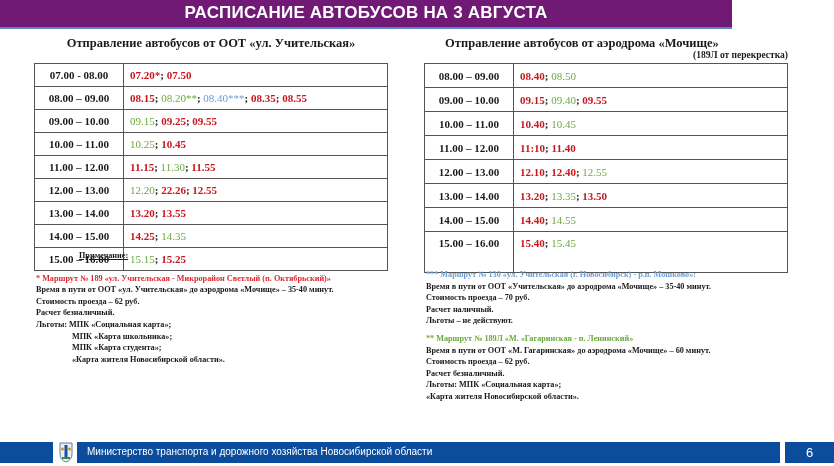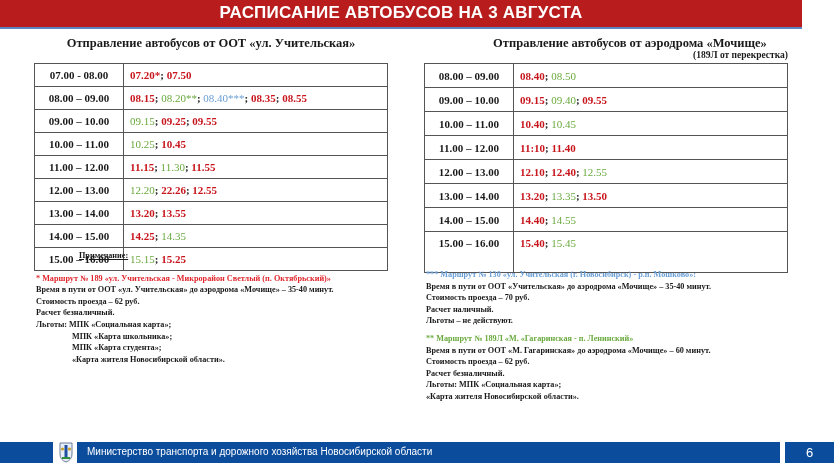--- a/index.html
+++ b/index.html
@@ -1,17 +1,17 @@
 <!DOCTYPE html>
 <html><head>
 <meta charset="utf-8">
 <style>
   html, body { margin:0; padding:0; }
   body { width:834px; height:466px; background:#ffffff; position:relative; overflow:hidden; font-family:"Liberation Serif", serif; color:#1a1a1a; }
-  .header { position:absolute; left:0; top:0; width:802px; height:27px; background:#b91c1c; border-bottom:2px solid #5b86c4; }
+  .header { position:absolute; left:0; top:0; width:732px; height:27px; background:#701a75; border-bottom:2px solid #5b86c4; }
   .header-title { position:absolute; left:0; right:0; top:3px; text-align:center; color:#fff; font-family:"Liberation Sans", sans-serif; font-weight:bold; font-size:17px; letter-spacing:0.2px; }
   .sec-title { position:absolute; text-align:center; font-weight:bold; font-size:12.5px; }
   .sec-sub { position:absolute; text-align:right; font-weight:bold; font-size:9.5px; }
   table.sched { position:absolute; border-collapse:collapse; font-size:11px; font-weight:bold; }
   table.sched td { border:1.3px solid #555; padding:0; height:22px; }
   table.sched td.range { text-align:center; }
   table.sched td.times { padding-left:6px; }
   .t-red { color:#c8161d; }
   .t-green { color:#6aaa3e; font-weight:normal; }
   .t-blue { color:#6a9fd6; font-weight:normal; }
@@ -29,21 +29,21 @@
   .emblem { position:absolute; left:58px; top:441px; width:16px; height:22px; }
 </style>
 </head>
 <body>
 
 <div class="header">
   <div class="header-title">РАСПИСАНИЕ АВТОБУСОВ НА 3 АВГУСТА</div>
 </div>
 
 <div class="sec-title" style="left:34px; width:354px; top:36px;">Отправление автобусов от ООТ «ул. Учительская»</div>
-<div class="sec-title" style="left:448px; width:364px; top:36px;">Отправление автобусов от аэродрома «Мочище»</div>
+<div class="sec-title" style="left:400px; width:364px; top:36px;">Отправление автобусов от аэродрома «Мочище»</div>
 <div class="sec-sub" style="left:424px; width:364px; top:50px;">(189Л от перекрестка)</div>
 
 <table class="sched" id="tbl-left" style="left:34px; top:63px; width:354px;">
   <colgroup>
       <col style="width:89px">
       <col>
     </colgroup>
   <tbody>
       <tr>
         <td class="range" style="height: 22px;">07.00 - 08.00</td>

